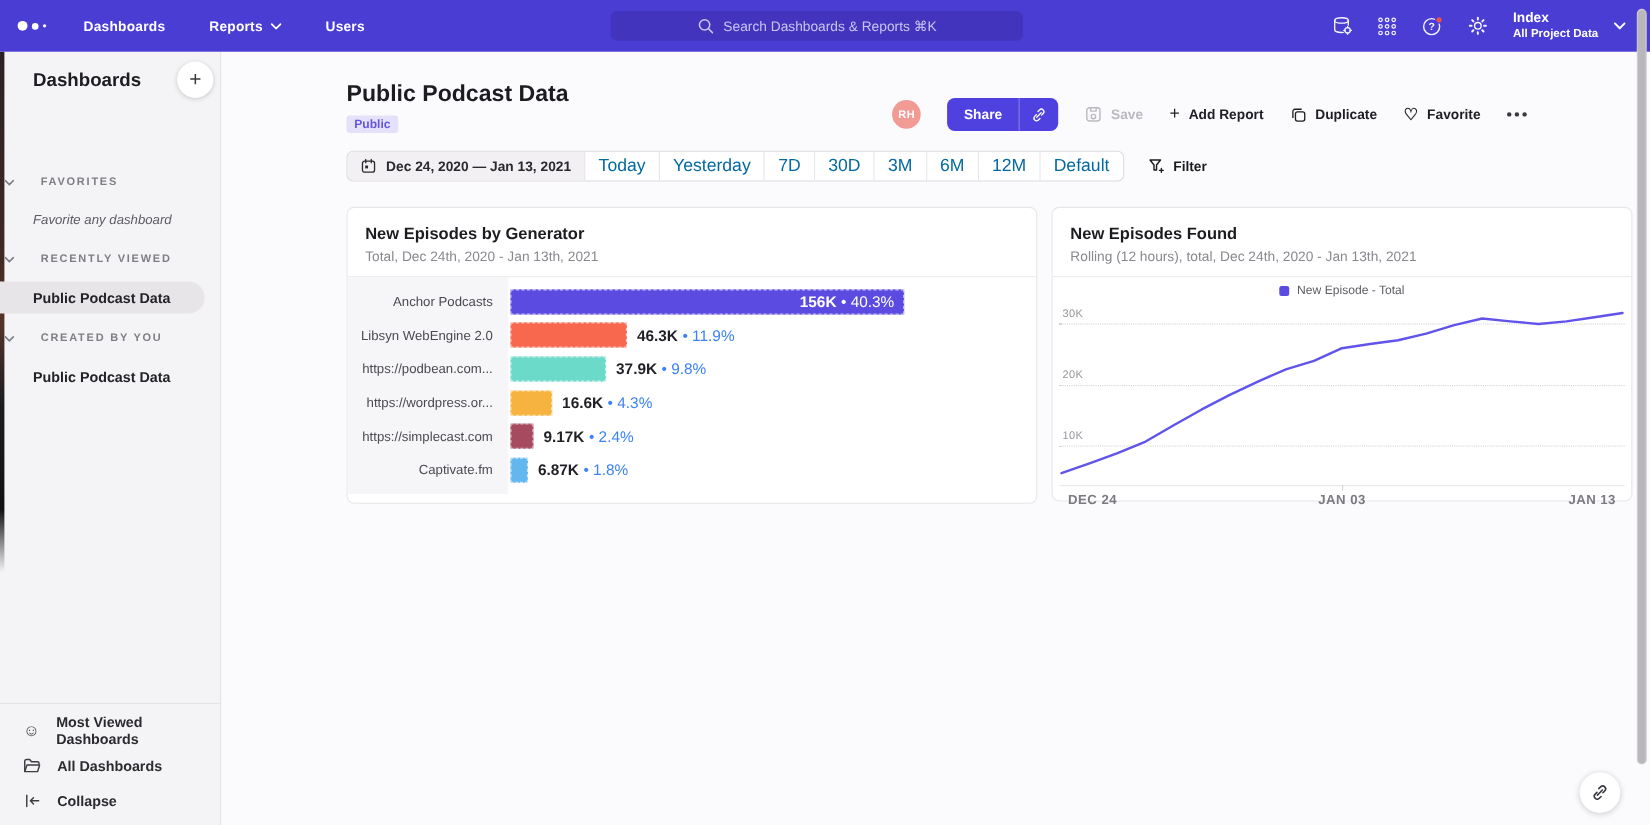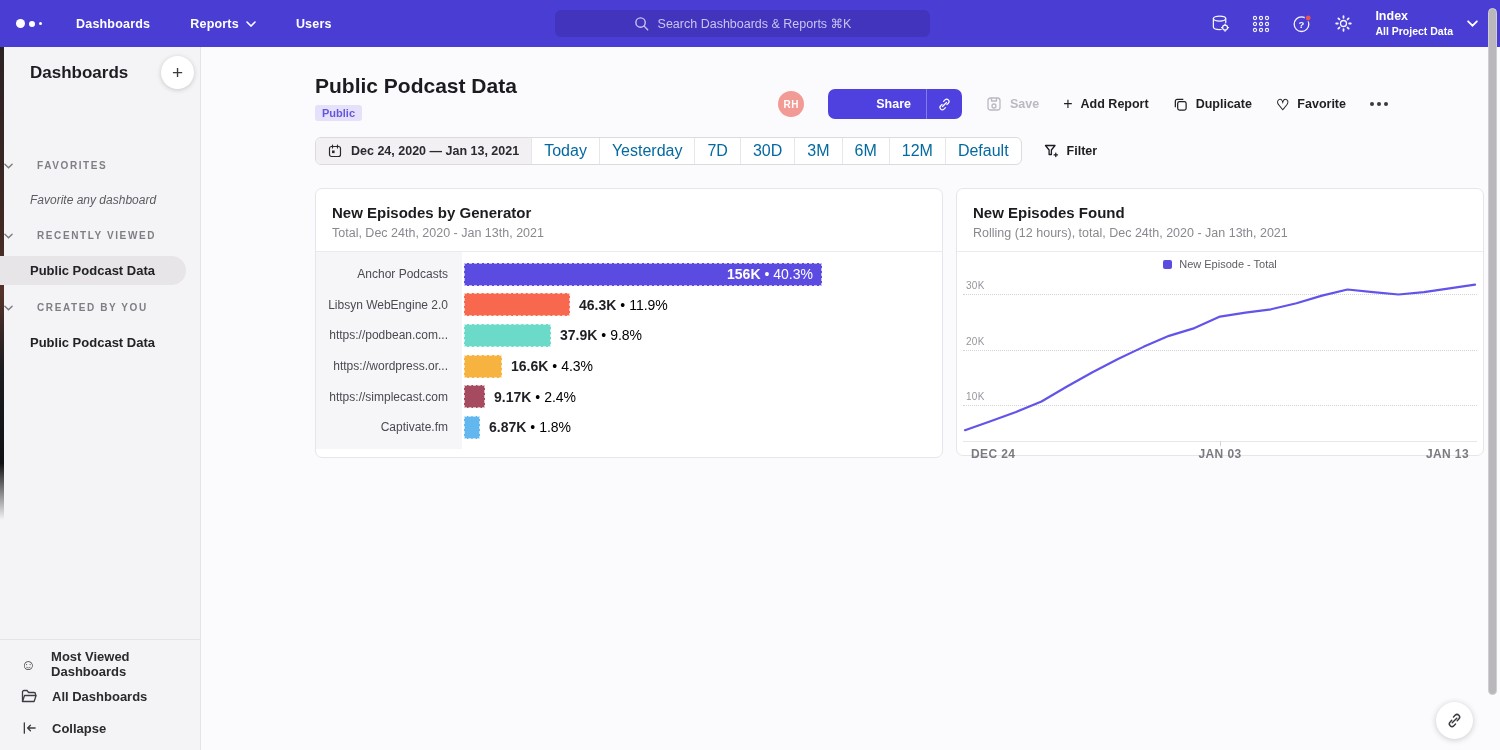--- a/index.html
+++ b/index.html
@@ -43,21 +43,21 @@
   .sb-frow .fic { width:18px; display:flex; justify-content:center; color:#3d3c42; font-size:15px; }
   .sb-frow .flb { font-size:13px; font-weight:bold; color:#2b2a2f; }
 
   
   .main { position:absolute; left:202px; top:47px; right:0; bottom:0; }
   .page-title { position:absolute; left:113px; top:27px; font-size:21px; font-weight:bold; color:#1c1b20; }
   .badge { position:absolute; left:113px; top:58px; background:#e5e1fa; color:#6557dd; font-size:11px; font-weight:bold; padding:2px 7px; border-radius:3px; }
 
   .actions { position:absolute; top:42px; right:112px; display:flex; align-items:center; gap:24px; }
   .avatar { width:26px; height:26px; border-radius:50%; background:#f29a94; color:#fff; font-size:10px; font-weight:bold; display:flex; align-items:center; justify-content:center; letter-spacing:.5px; }
-  .share-split { display:flex; align-items:stretch; background:#4f40e0; border-radius:7px; overflow:hidden; color:#fff; height:30px; cursor:pointer;padding-left:33px; }
+  .share-split { display:flex; align-items:stretch; background:#4f40e0; border-radius:7px; overflow:hidden; color:#fff; height:30px; cursor:pointer; }
   .share-main { display:flex; align-items:center; padding:0 15px; font-size:12.5px; font-weight:bold; }
   .share-link { width:36px; display:flex; align-items:center; justify-content:center; border-left:1px solid rgba(255,255,255,.3); }
   .act { display:flex; align-items:center; gap:8px; font-size:12.5px; font-weight:bold; color:#1f1e23; cursor:pointer; }
   .act.disabled { color:#bcbac0; cursor:default; }
   .act .plus { font-size:16px; font-weight:normal; line-height:1; }
   .more-dots { display:flex; gap:3px; cursor:pointer; }
   .more-dots i { width:4px; height:4px; border-radius:50%; background:#3a393f; display:block; }
 
   .date-row { position:absolute; left:113px; top:90px; display:flex; align-items:center; }
   .seg-control { display:flex; align-items:stretch; height:28px; border:1px solid #dcdade; border-radius:6px; background:#fff; overflow:hidden; }
@@ -76,21 +76,21 @@
 
   
   .bar-body { position:relative; height:210px; padding-top:7px; }
   .label-col { position:absolute; left:0; top:0; bottom:13px; width:146px; background:#f6f5f8; }
   .bar-row { position:relative; display:flex; align-items:center; height:30.6px; }
   .bar-cat { width:146px; padding-right:14px; text-align:right; font-size:12px; color:#4c4a51; white-space:nowrap; overflow:hidden; }
   .bar-track { flex:1; position:relative; height:23px; margin-left:2px; margin-right:10px; }
   .bar-fill { height:100%; border:1px dashed rgba(255,255,255,.65); position:relative; }
   .bar-val { position:absolute; top:50%; transform:translateY(-50%); white-space:nowrap; font-size:14px; }
   .bar-val .val { font-weight:bold; color:#211f25; }
-  .bar-val .pct { color:#000000; margin-left:4px; }
+  .bar-val .pct { color:#3b82f6; margin-left:4px; }
   .bar-val .pct::before { content:"• "; }
   .bar-val.inside { left:auto; right:8px; }
   .bar-val.inside .val, .bar-val.inside .pct { color:#fff; }
 
   
   .legend-row { height:24px; display:flex; align-items:center; justify-content:center; gap:7px; font-size:11px; color:#5f5d64; }
   .legend-sq { width:9px; height:9px; border-radius:2px; background:#5b4be0; }
   .chart-wrap { margin:0 6px; }
   .chart-area { position:relative; height:166px; border-bottom:1px solid #e8e6ea; }
   .gline { position:absolute; left:0; right:0; border-top:1px dotted #d5d3d8; }

